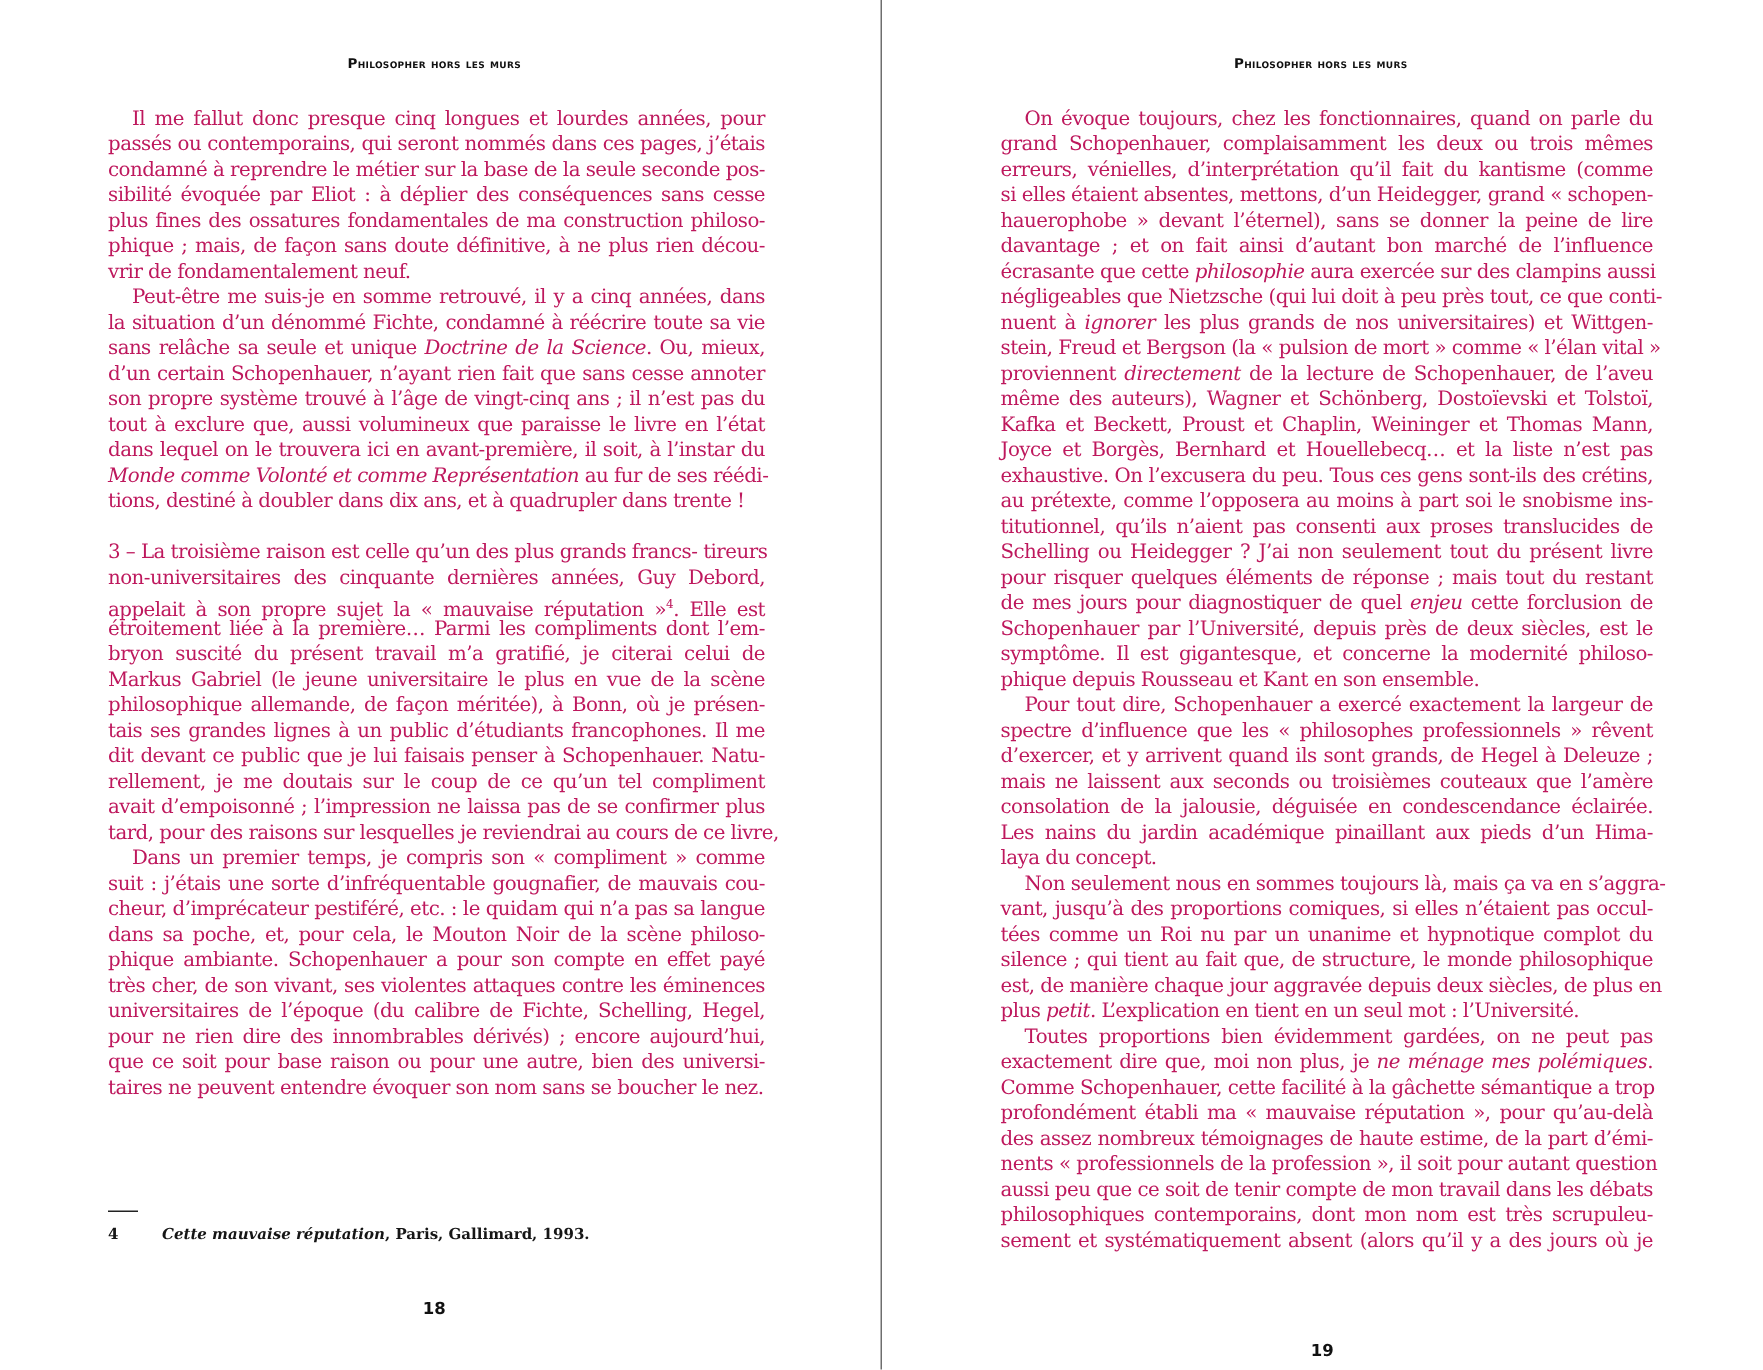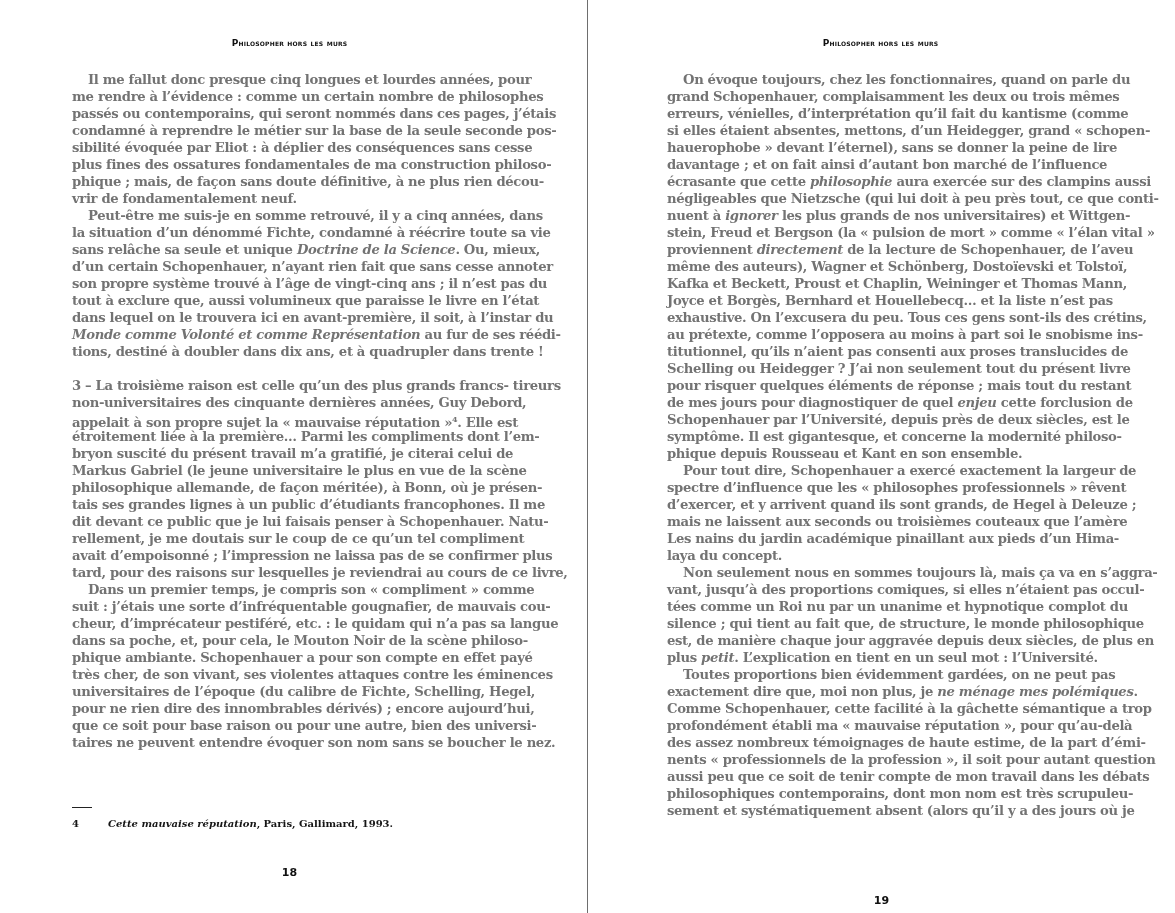--- a/index.html
+++ b/index.html
@@ -10,22 +10,22 @@
   .divider { position: absolute; left: 587px; top: 0; width: 1px; height: 913px; background: #6e6e6e; }
   .running-head {
     position: absolute; top: 38px; width: 100%; text-align: center;
     font-family: "DejaVu Sans", sans-serif; font-weight: bold; font-size: 9px;
     font-variant: small-caps; letter-spacing: 0.2px; color: #111;
   }
   .page.left .running-head { left: -4px; }
   .page.right .running-head { left: -1px; }
   .text {
     position: absolute; top: 71px;
-    font-family: "DejaVu Serif", serif; font-weight: bold;
-    font-size: 13.2px; line-height: 17px; color: #737373;
+    font-family: "DejaVu Serif", serif; font-weight: normal;
+    font-size: 13.2px; line-height: 17px; color: #be185d;
   }
   .page.left .text { left: 72px; width: 438px; }
   .page.right .text { left: 79px; width: 435px; }
   .line { display: block; white-space: nowrap; text-align: justify; text-align-last: justify; height: 17px; letter-spacing: -0.35px; }
   .line.indent { padding-left: 16px; }
   .line.last { text-align-last: left; }
   .gap { height: 17px; }
   em { font-style: italic; }
   .footnote-rule { position: absolute; left: 72px; top: 807px; width: 20px; height: 1px; background: #222; }
   .footnote {
@@ -40,21 +40,20 @@
   .page.left .folio { left: -4px; }
   .page.right .folio { left: 0px; margin-top: 28px; }
 </style>
 </head>
 <body>
 
 <div class="page left">
   <div class="running-head">Philosopher hors les murs</div>
   <div class="text" id="left-text">
       <span class="line indent">Il me fallut donc presque cinq longues et lourdes années, pour</span>
-      <span class="line">me rendre à l’évidence : comme un certain nombre de philosophes</span>
       <span class="line">passés ou contemporains, qui seront nommés dans ces pages, j’étais</span>
       <span class="line">condamné à reprendre le métier sur la base de la seule seconde pos-</span>
       <span class="line">sibilité évoquée par Eliot : à déplier des conséquences sans cesse</span>
       <span class="line">plus fines des ossatures fondamentales de ma construction philoso-</span>
       <span class="line">phique ; mais, de façon sans doute définitive, à ne plus rien décou-</span>
       <span class="line last">vrir de fondamentalement neuf.</span>
       <span class="line indent">Peut-être me suis-je en somme retrouvé, il y a cinq années, dans</span>
       <span class="line">la situation d’un dénommé Fichte, condamné à réécrire toute sa vie</span>
       <span class="line">sans relâche sa seule et unique <em>Doctrine de la Science</em>. Ou, mieux,</span>
       <span class="line">d’un certain Schopenhauer, n’ayant rien fait que sans cesse annoter</span>
@@ -119,20 +118,21 @@
       <span class="line">Schelling ou Heidegger ? J’ai non seulement tout du présent livre</span>
       <span class="line">pour risquer quelques éléments de réponse ; mais tout du restant</span>
       <span class="line">de mes jours pour diagnostiquer de quel <em>enjeu</em> cette forclusion de</span>
       <span class="line">Schopenhauer par l’Université, depuis près de deux siècles, est le</span>
       <span class="line">symptôme. Il est gigantesque, et concerne la modernité philoso-</span>
       <span class="line last">phique depuis Rousseau et Kant en son ensemble.</span>
       <span class="line indent">Pour tout dire, Schopenhauer a exercé exactement la largeur de</span>
       <span class="line">spectre d’influence que les « philosophes professionnels » rêvent</span>
       <span class="line">d’exercer, et y arrivent quand ils sont grands, de Hegel à Deleuze ;</span>
       <span class="line">mais ne laissent aux seconds ou troisièmes couteaux que l’amère</span>
+      <span class="line">consolation de la jalousie, déguisée en condescendance éclairée.</span>
       <span class="line">Les nains du jardin académique pinaillant aux pieds d’un Hima-</span>
       <span class="line last">laya du concept.</span>
       <span class="line indent">Non seulement nous en sommes toujours là, mais ça va en s’aggra-</span>
       <span class="line">vant, jusqu’à des proportions comiques, si elles n’étaient pas occul-</span>
       <span class="line">tées comme un Roi nu par un unanime et hypnotique complot du</span>
       <span class="line">silence ; qui tient au fait que, de structure, le monde philosophique</span>
       <span class="line">est, de manière chaque jour aggravée depuis deux siècles, de plus en</span>
       <span class="line last">plus <em>petit</em>. L’explication en tient en un seul mot : l’Université.</span>
       <span class="line indent">Toutes proportions bien évidemment gardées, on ne peut pas</span>
       <span class="line">exactement dire que, moi non plus, je <em>ne ménage mes polémiques</em>.</span>

